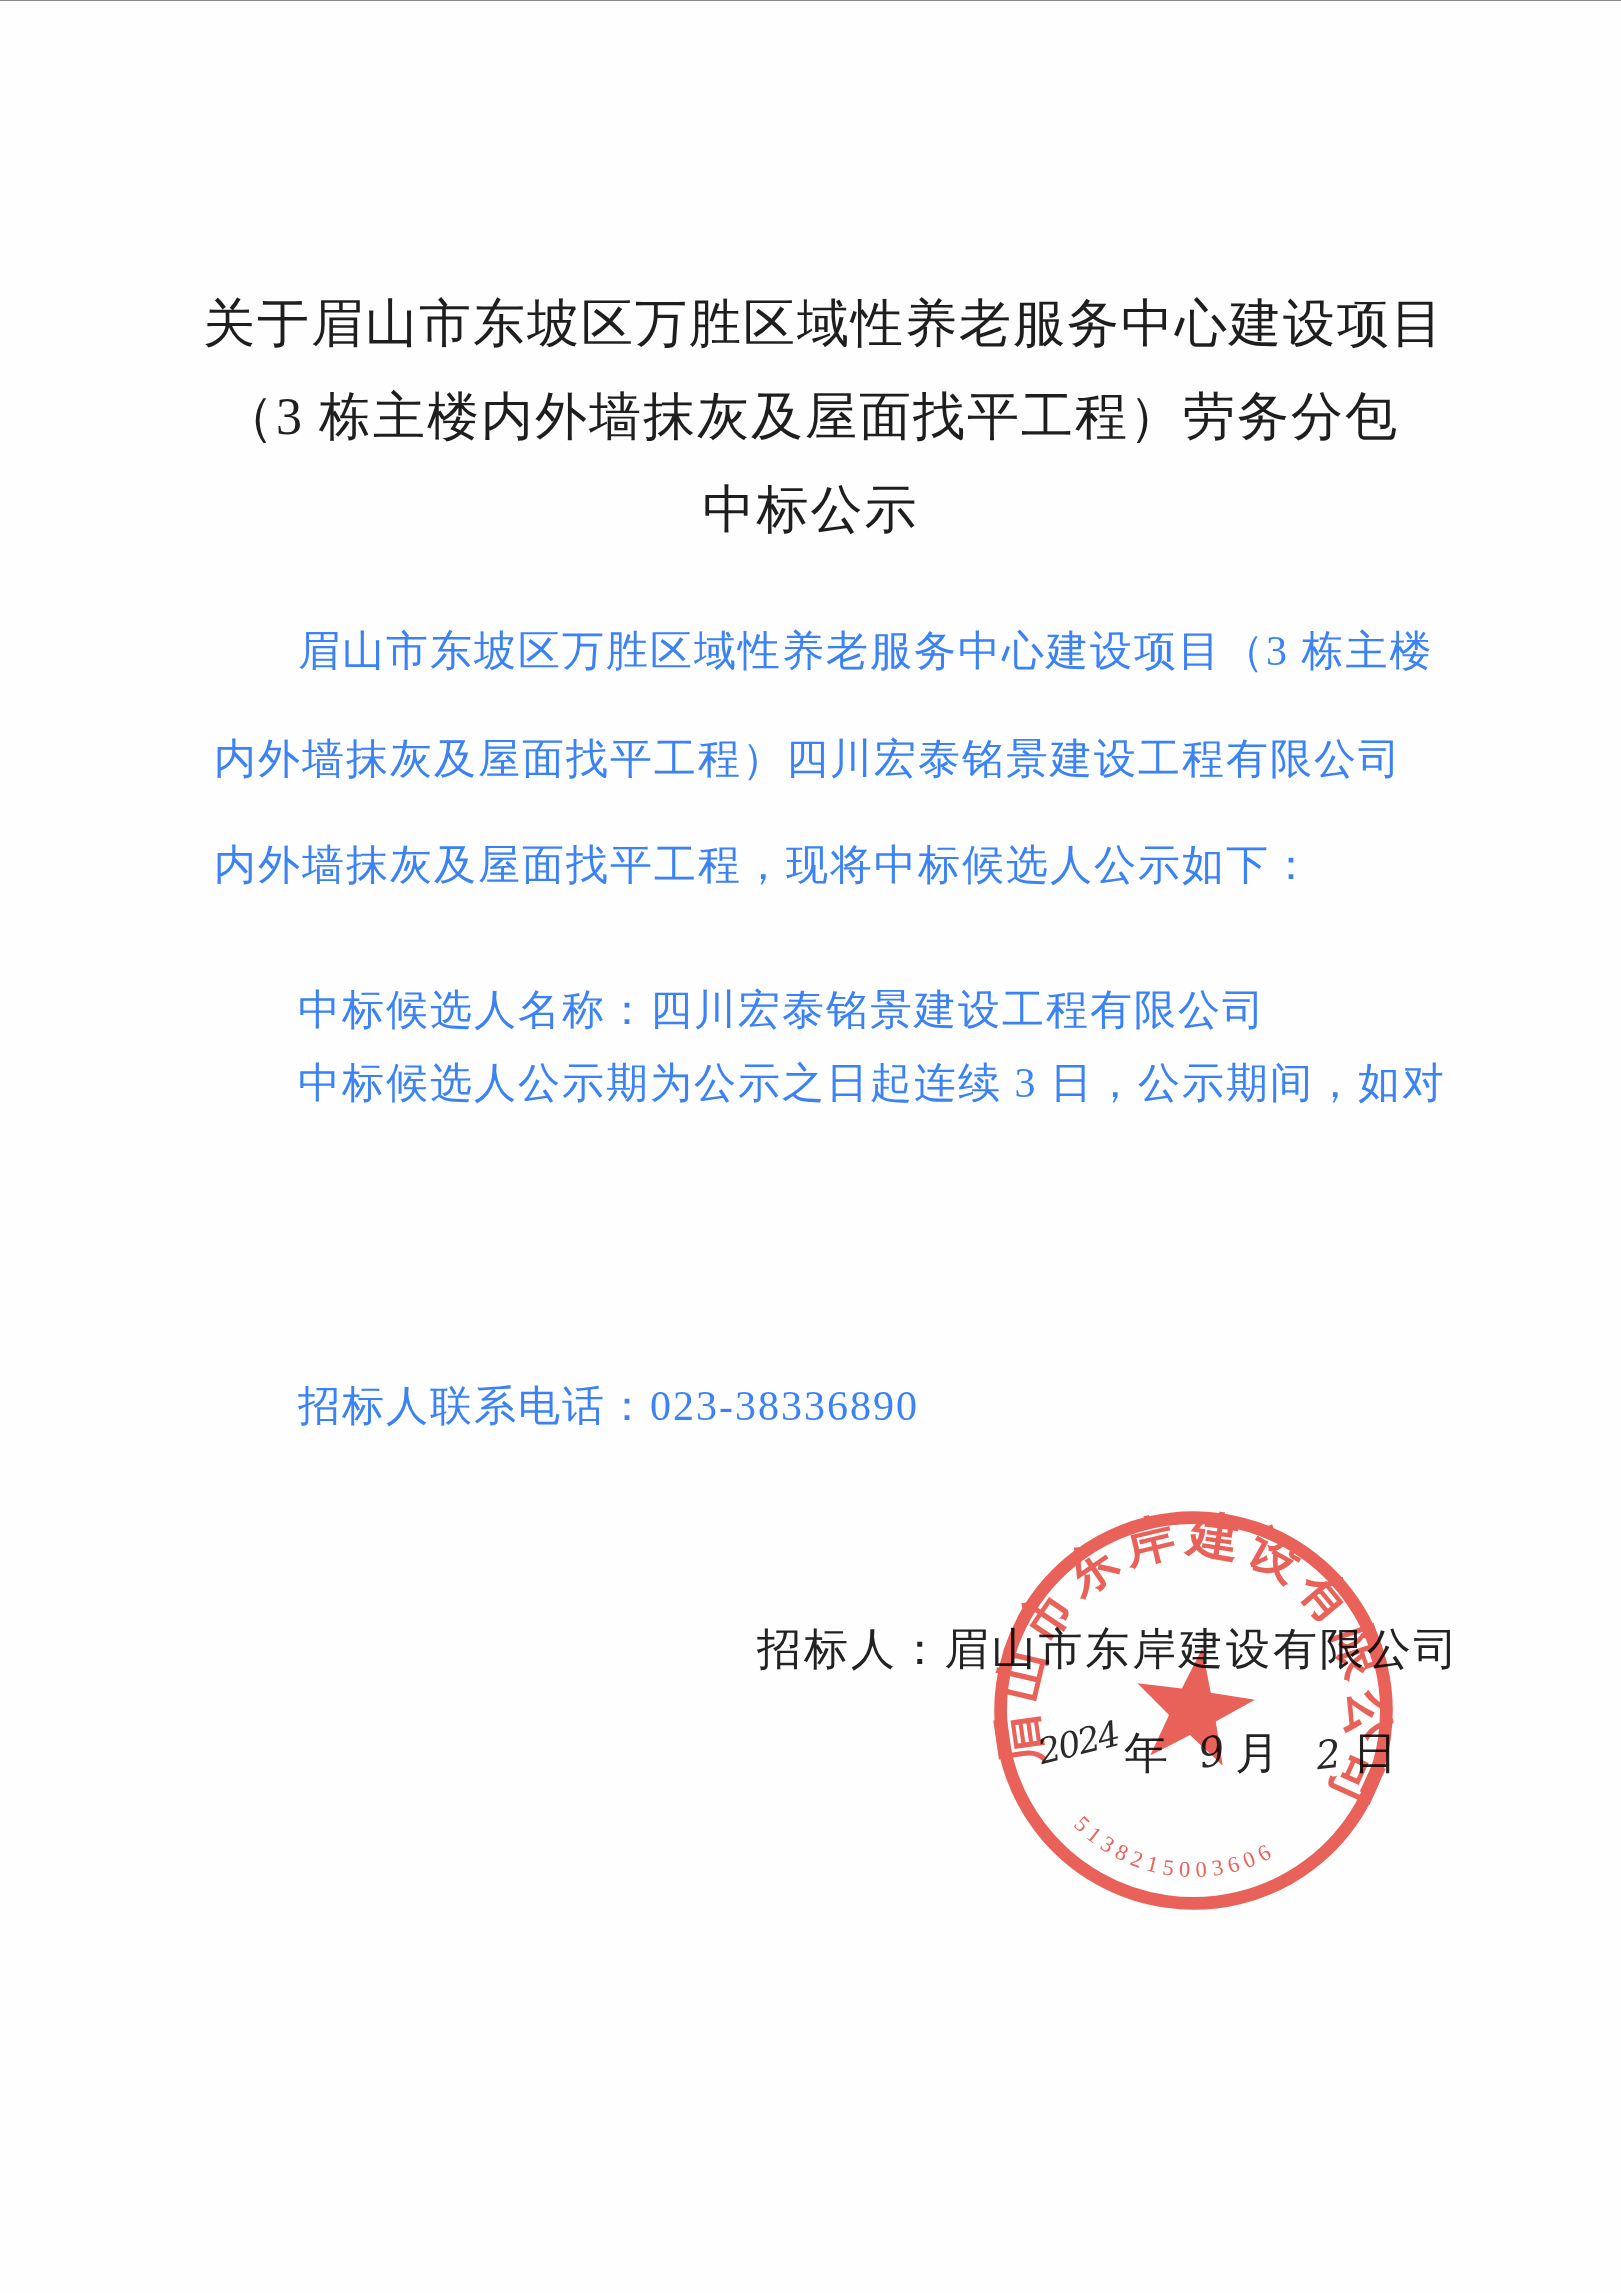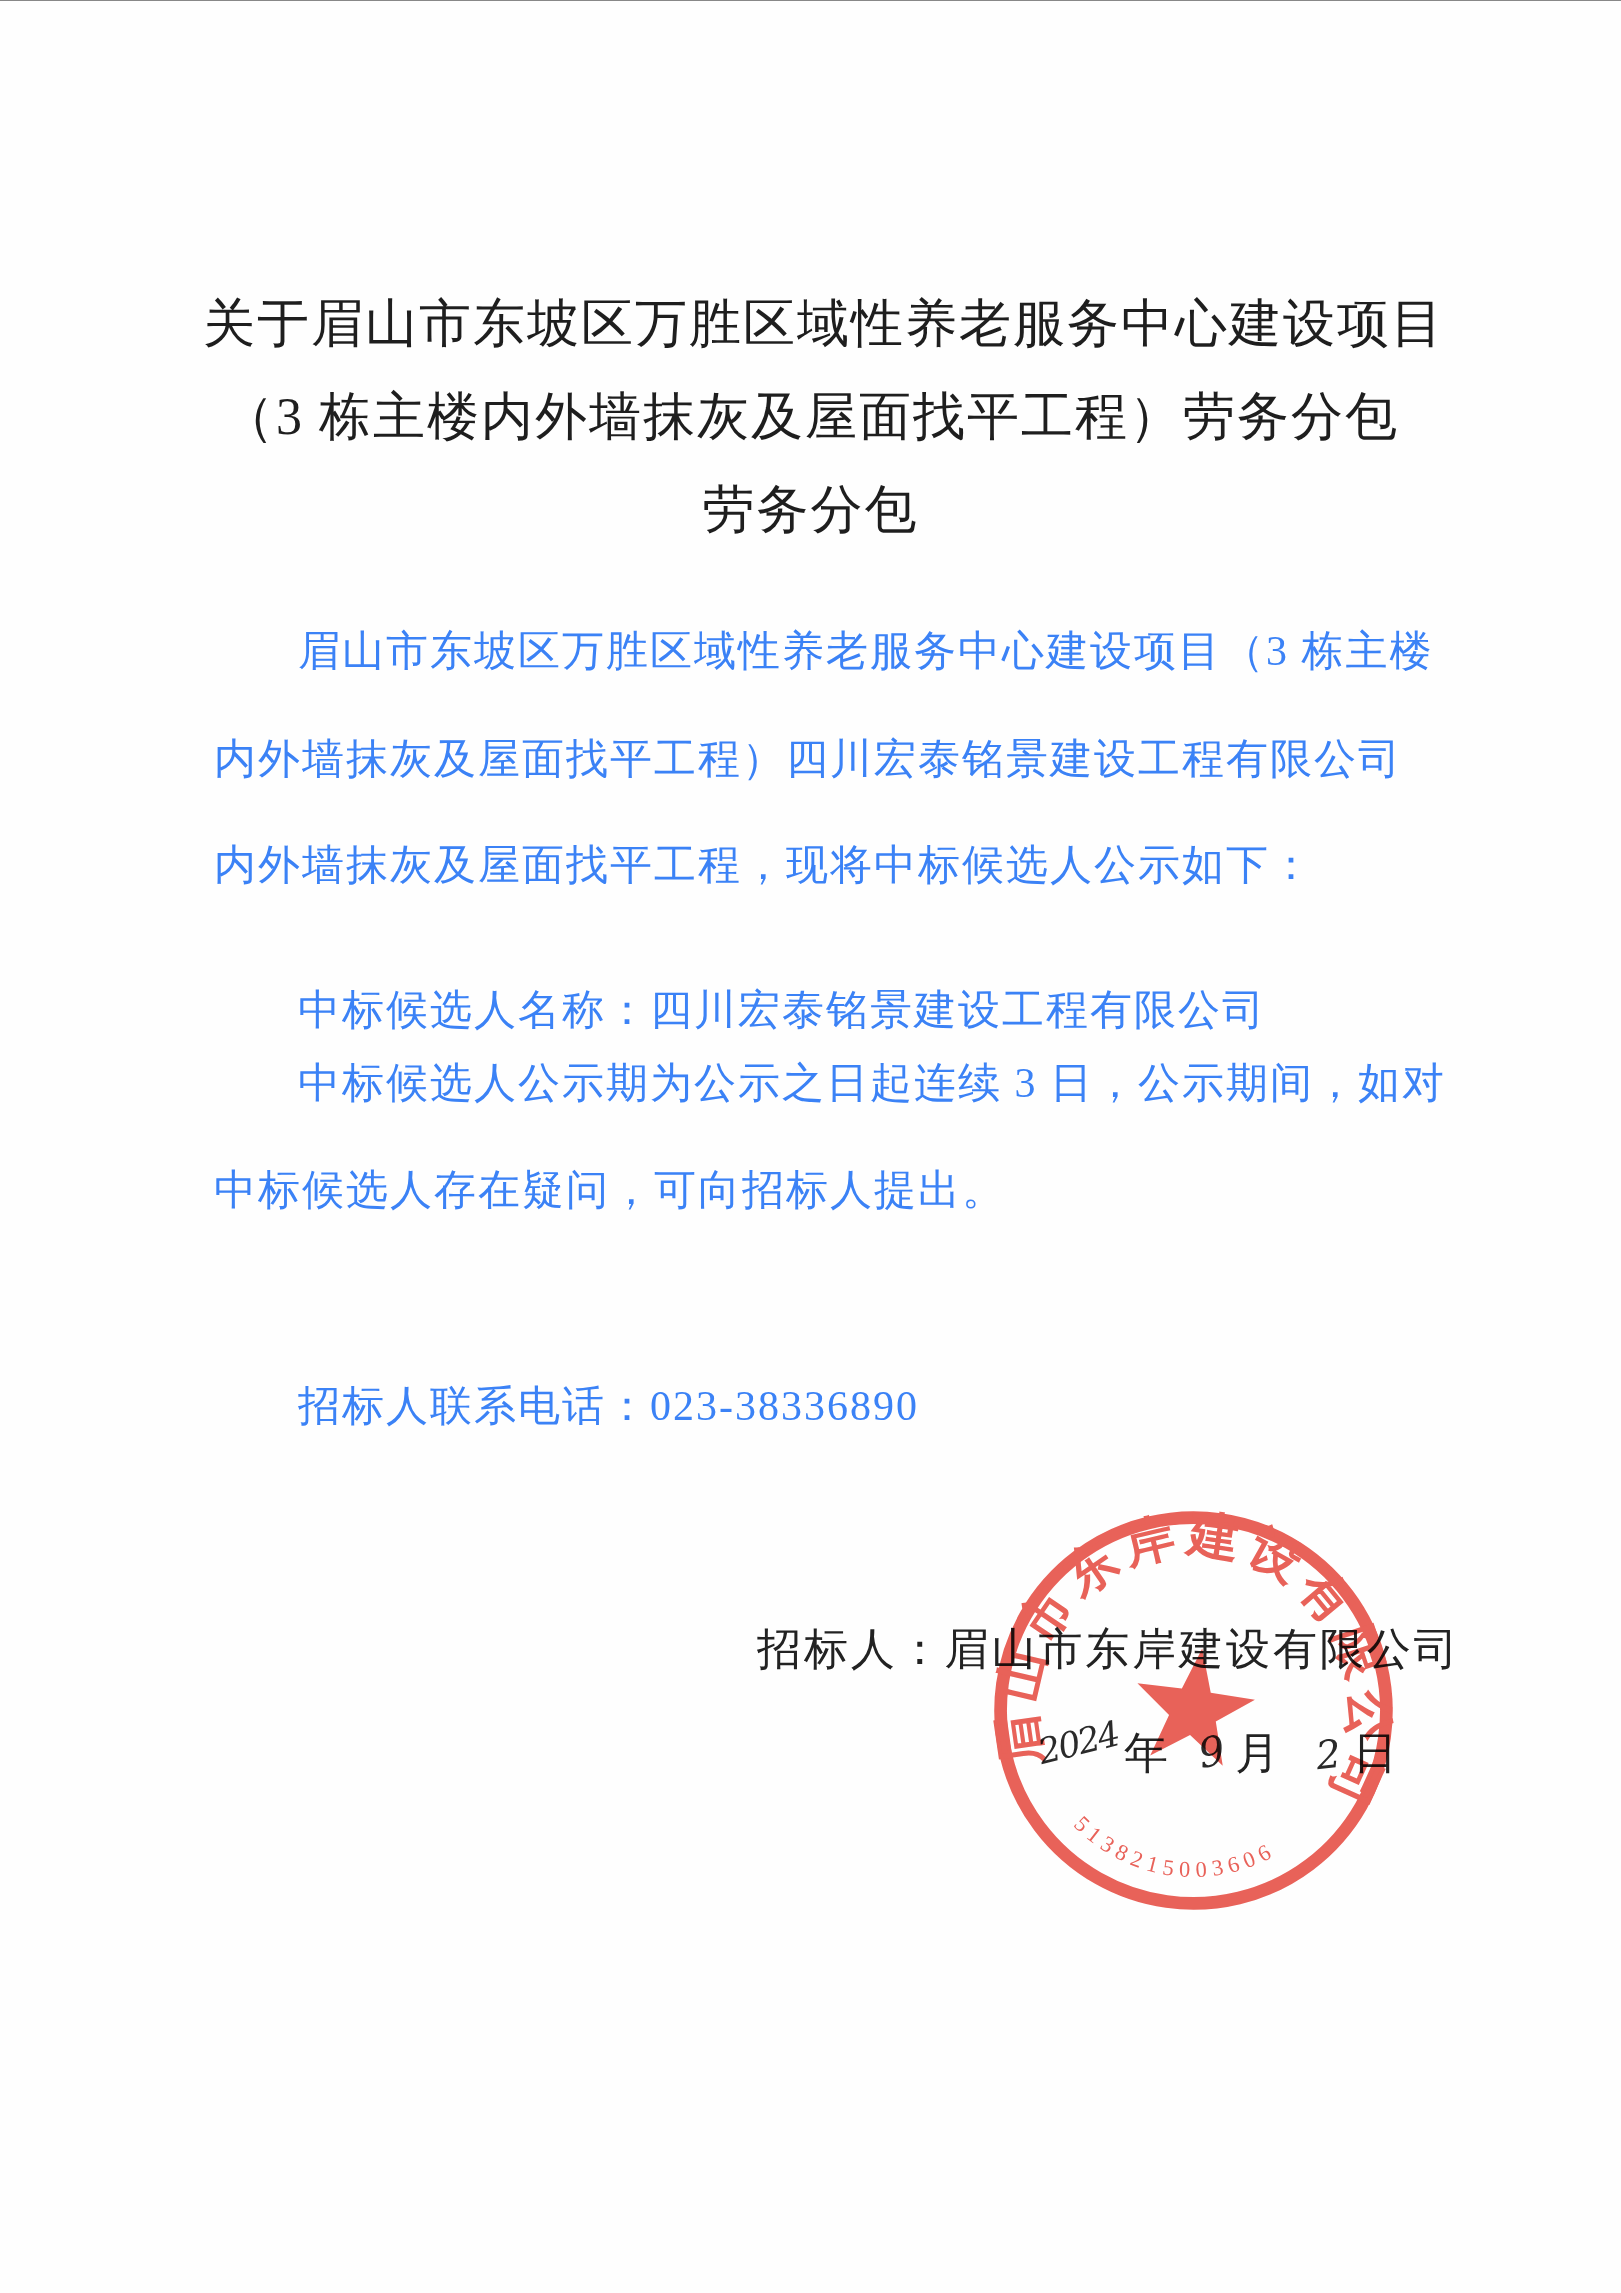--- a/index.html
+++ b/index.html
@@ -58,31 +58,30 @@
   .seal-serial{font-size:23px;letter-spacing:6px;font-weight:500;}
 </style>
 </head>
 <body>
 
 <div class="page">
 
   <div class="title-block">
     <div class="title-line">关于眉山市东坡区万胜区域性养老服务中心建设项目</div>
     <div class="title-line">（3 栋主楼内外墙抹灰及屋面找平工程）劳务分包</div>
-    <div class="title-line">劳务分包</div>
+    <div class="title-line">中标公示</div>
   </div>
 
   <div class="bline indent" style="top:629px">眉山市东坡区万胜区域性养老服务中心建设项目（3 栋主楼</div>
   <div class="bline" style="top:737px">内外墙抹灰及屋面找平工程）四川宏泰铭景建设工程有限公司</div>
   <div class="bline" style="top:843px">内外墙抹灰及屋面找平工程，现将中标候选人公示如下：</div>
 
   <div class="bline indent" style="top:988px">中标候选人名称：四川宏泰铭景建设工程有限公司</div>
 
   <div class="bline indent" style="top:1061px">中标候选人公示期为公示之日起连续 3 日，公示期间，如对</div>
-  <div class="bline" style="top:1168px">中标候选人存在疑问，可向招标人提出。</div>
 
   <div class="bline indent" style="top:1384px">
     <span>招标人联系电话：</span><span>023-38336890</span>
   </div>
 
   <div class="sig-line">
     <span>招标人：</span><span>眉山市东岸建设有限公司</span>
   </div>
 
   <div class="date-line">

